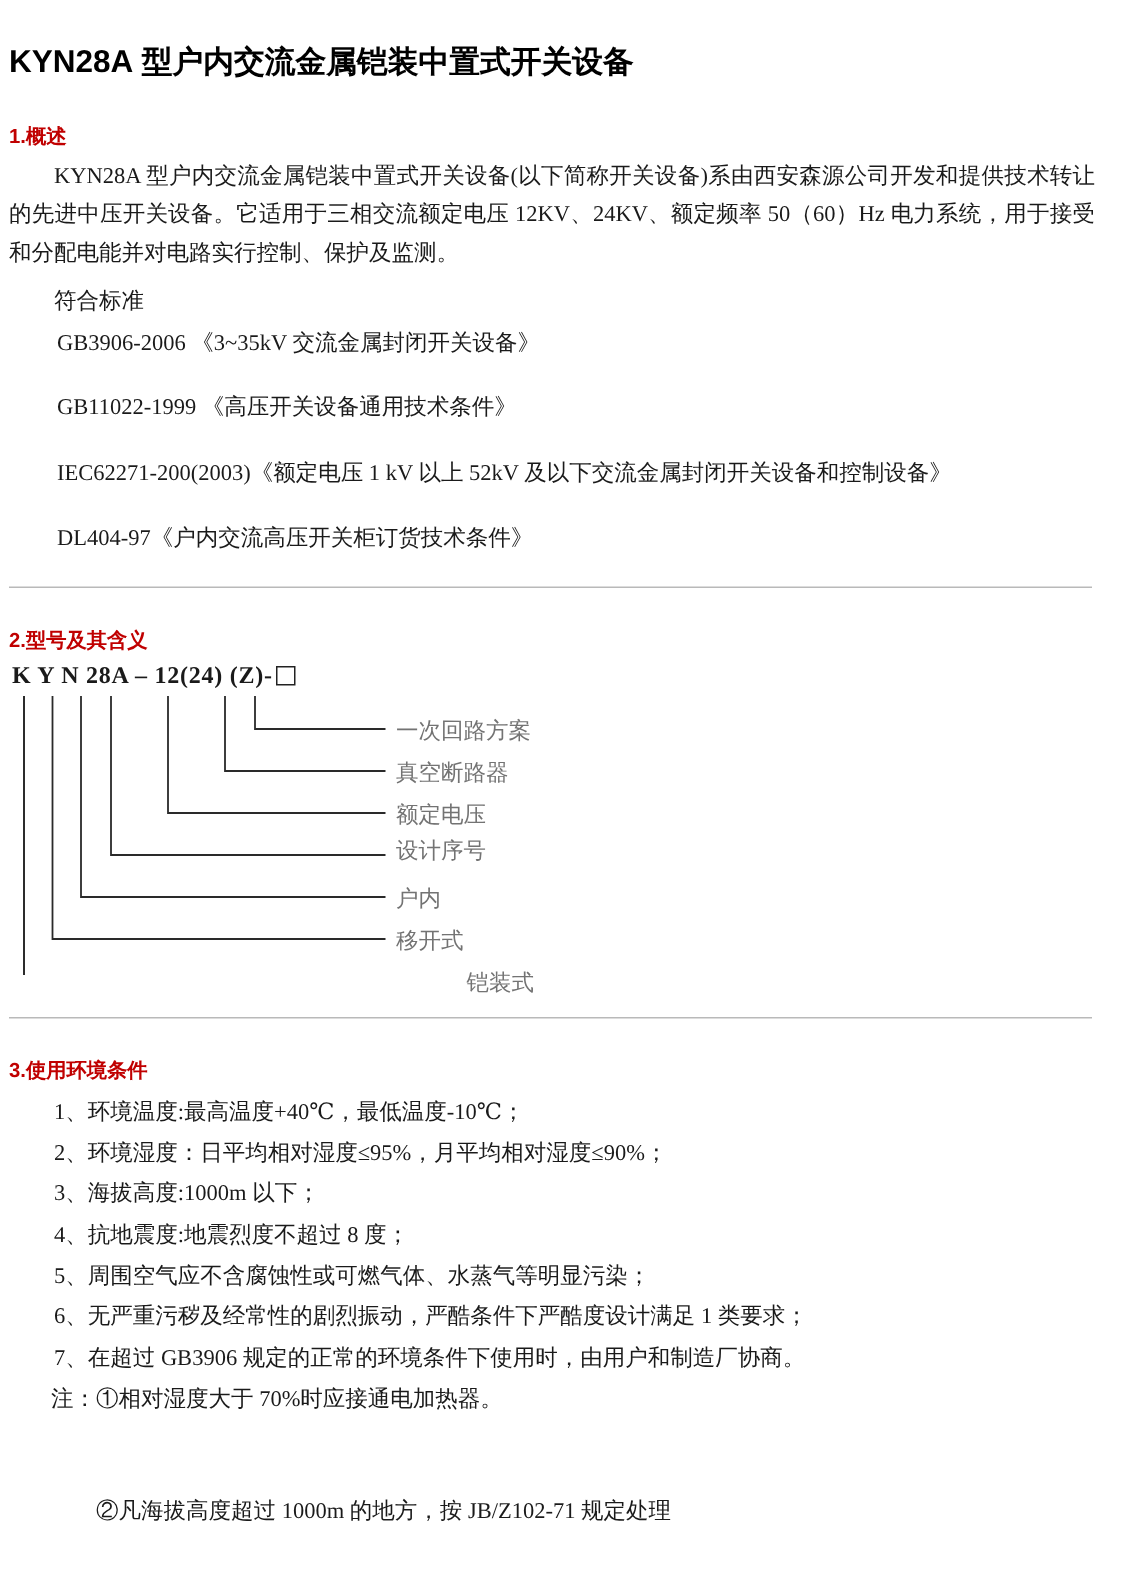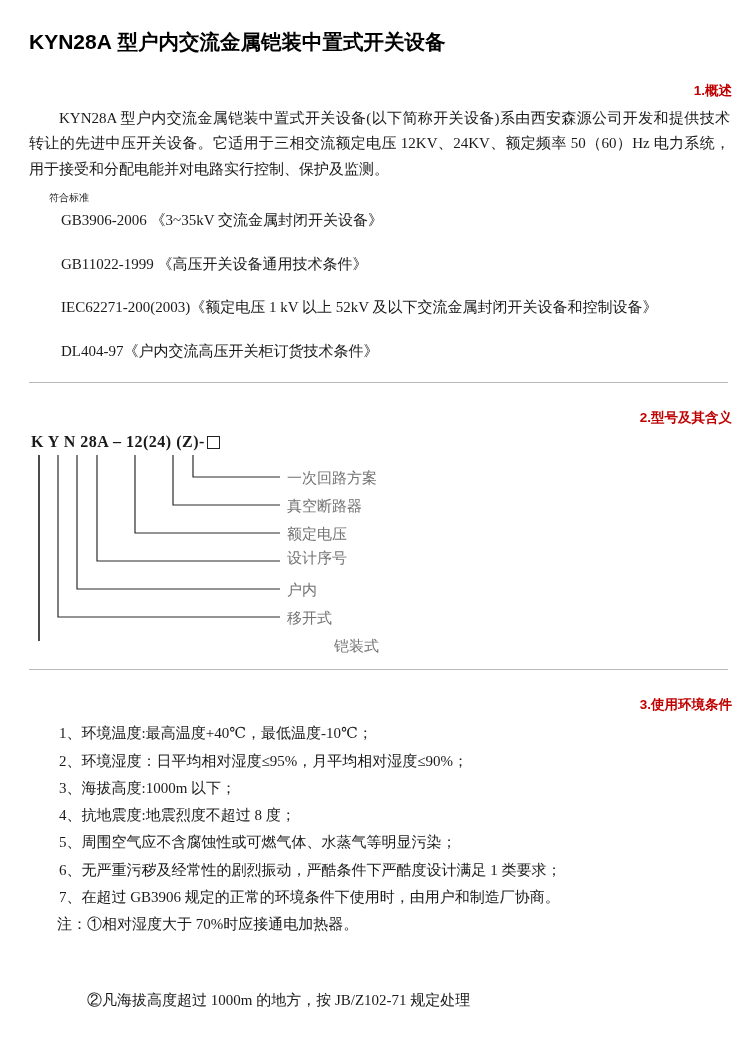--- a/index.html
+++ b/index.html
@@ -11,21 +11,21 @@
     width: 750px;
     min-height: 1046px;
     font-family: "Liberation Serif", "DejaVu Serif", serif;
     color: #1a1a1a;
     position: relative;
   }
   .page {
     width: 750px;
     min-height: 1046px;
     box-sizing: border-box;
-    padding: 20px 18px 10px 25px;
+    padding: 20px 18px 10px 2px;
     position: relative;
   }
 
   
   .doc-title {
     font-family: "Liberation Sans", "DejaVu Sans", sans-serif;
     font-weight: bold;
     font-size: 20.5px;
     letter-spacing: 0px;
     color: #000000;
@@ -36,21 +36,20 @@
     font-size: 21px;
   }
 
   
   .section-heading {
     font-family: "Liberation Sans", "DejaVu Sans", sans-serif;
     font-weight: bold;
     font-size: 13.5px;
     color: #c00000;
     margin: 26px 0 6px 4px;
-    text-align: right;
   }
 
   
   .para {
     font-size: 15px;
     line-height: 1.72;
     margin: 0 2px 0 4px;
     text-align: justify;
     text-justify: inter-ideograph;
   }
@@ -59,21 +58,21 @@
   }
   .std-line {
     font-size: 15px;
     line-height: 1.7;
     margin: 0 0 0 36px;
   }
   .std-line.gap {
     margin-top: 18px;
   }
   .std-label {
-    font-size: 10px;
+    font-size: 15px;
     line-height: 1.72;
     margin: 6px 0 2px 4px;
     text-indent: 2em;
   }
 
   
   .rule {
     border: none;
     border-top: 1px solid #b9b9b9;
     margin: 18px 4px 0 4px;

